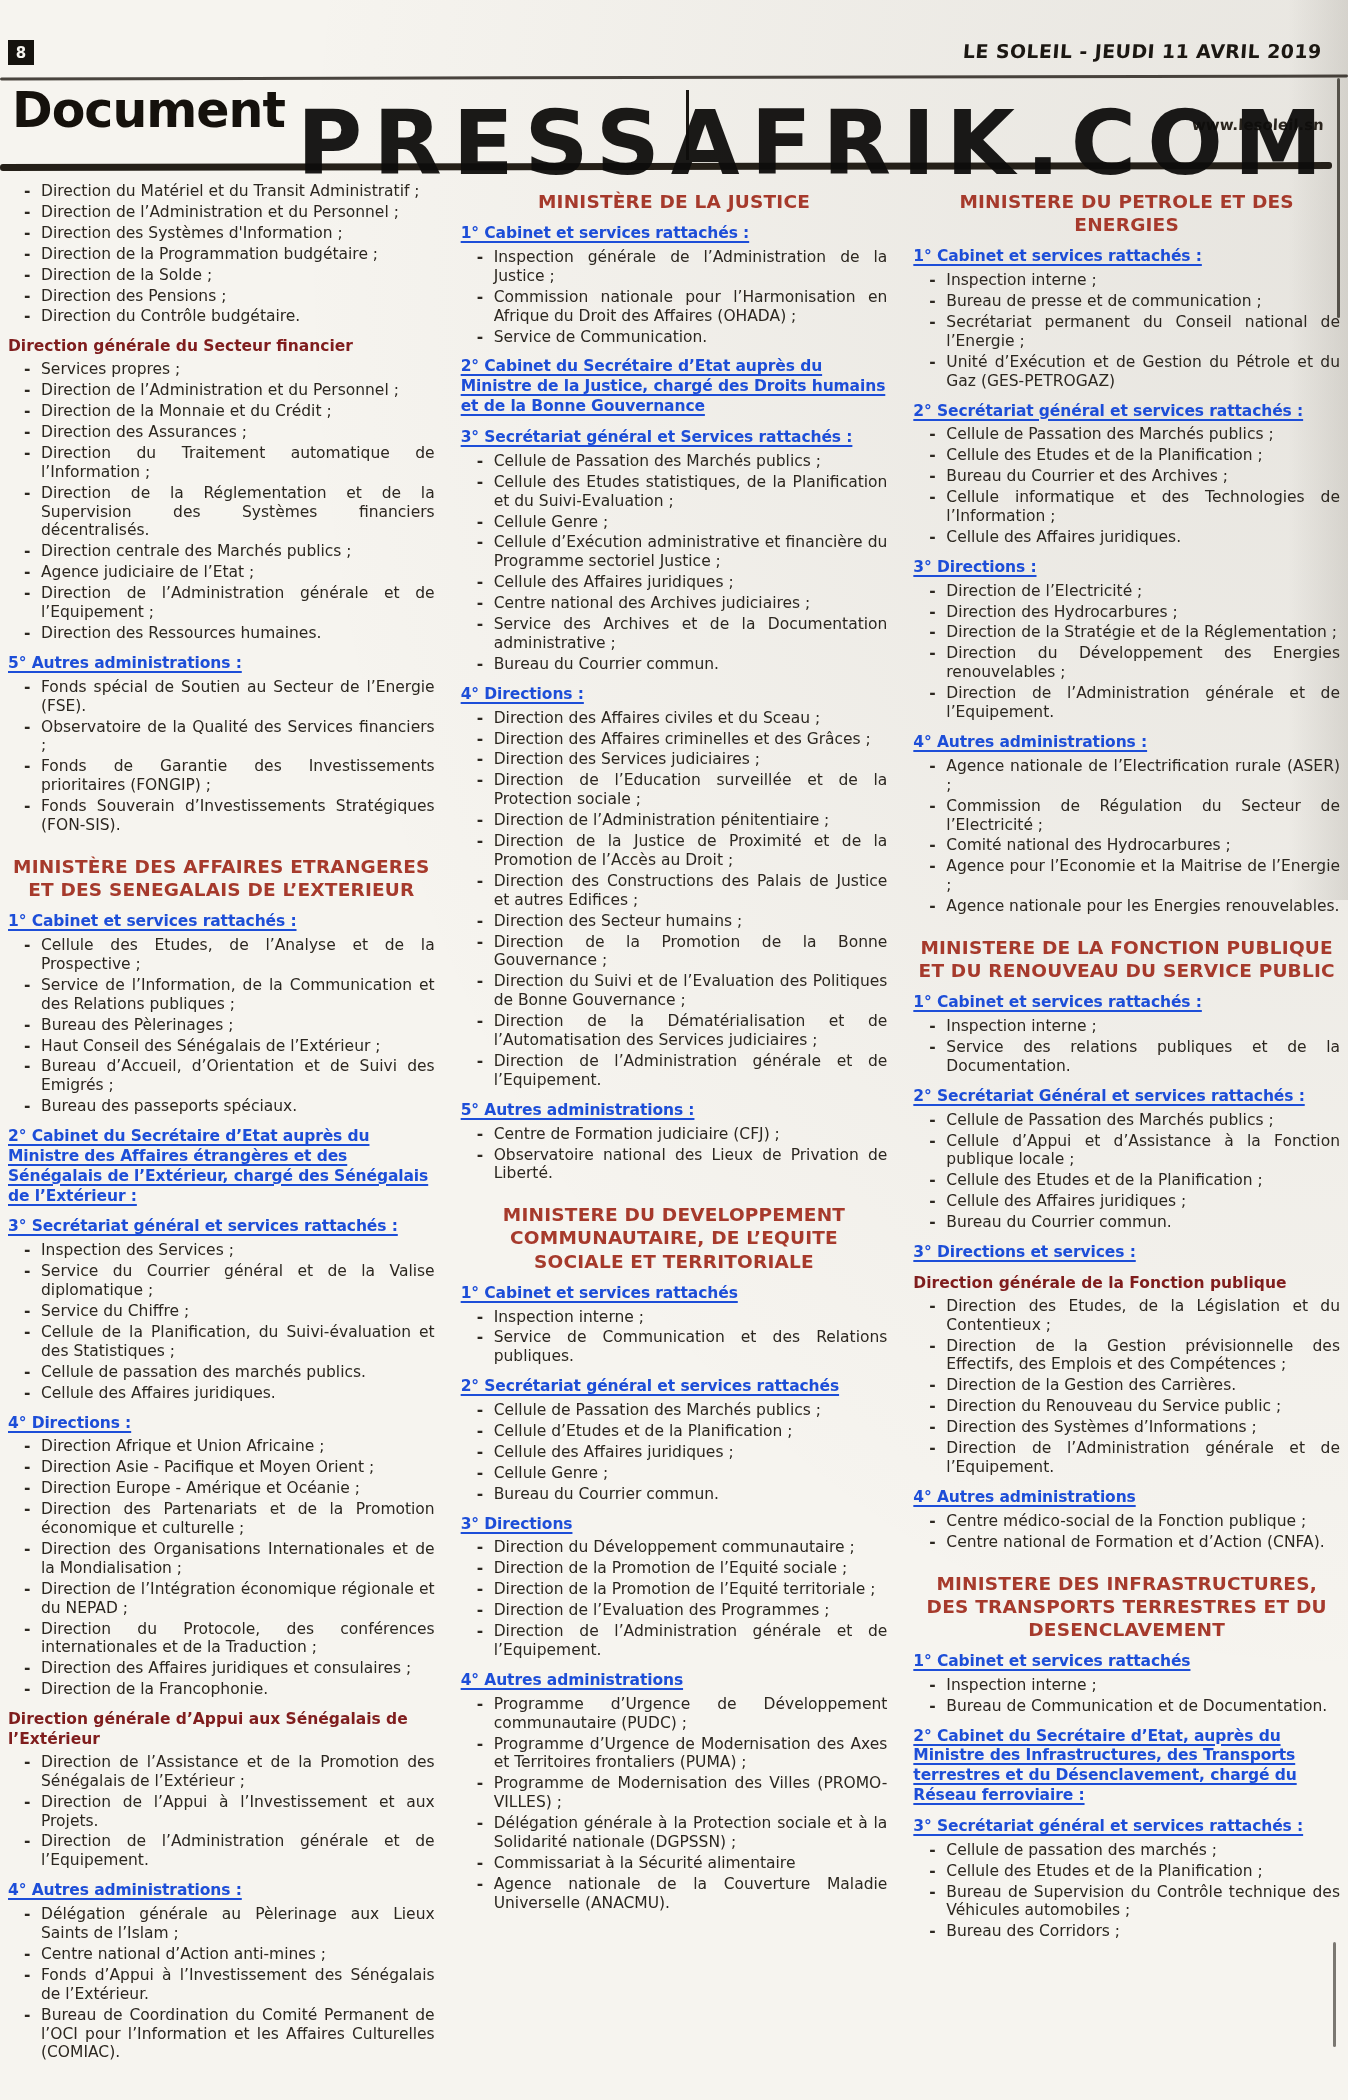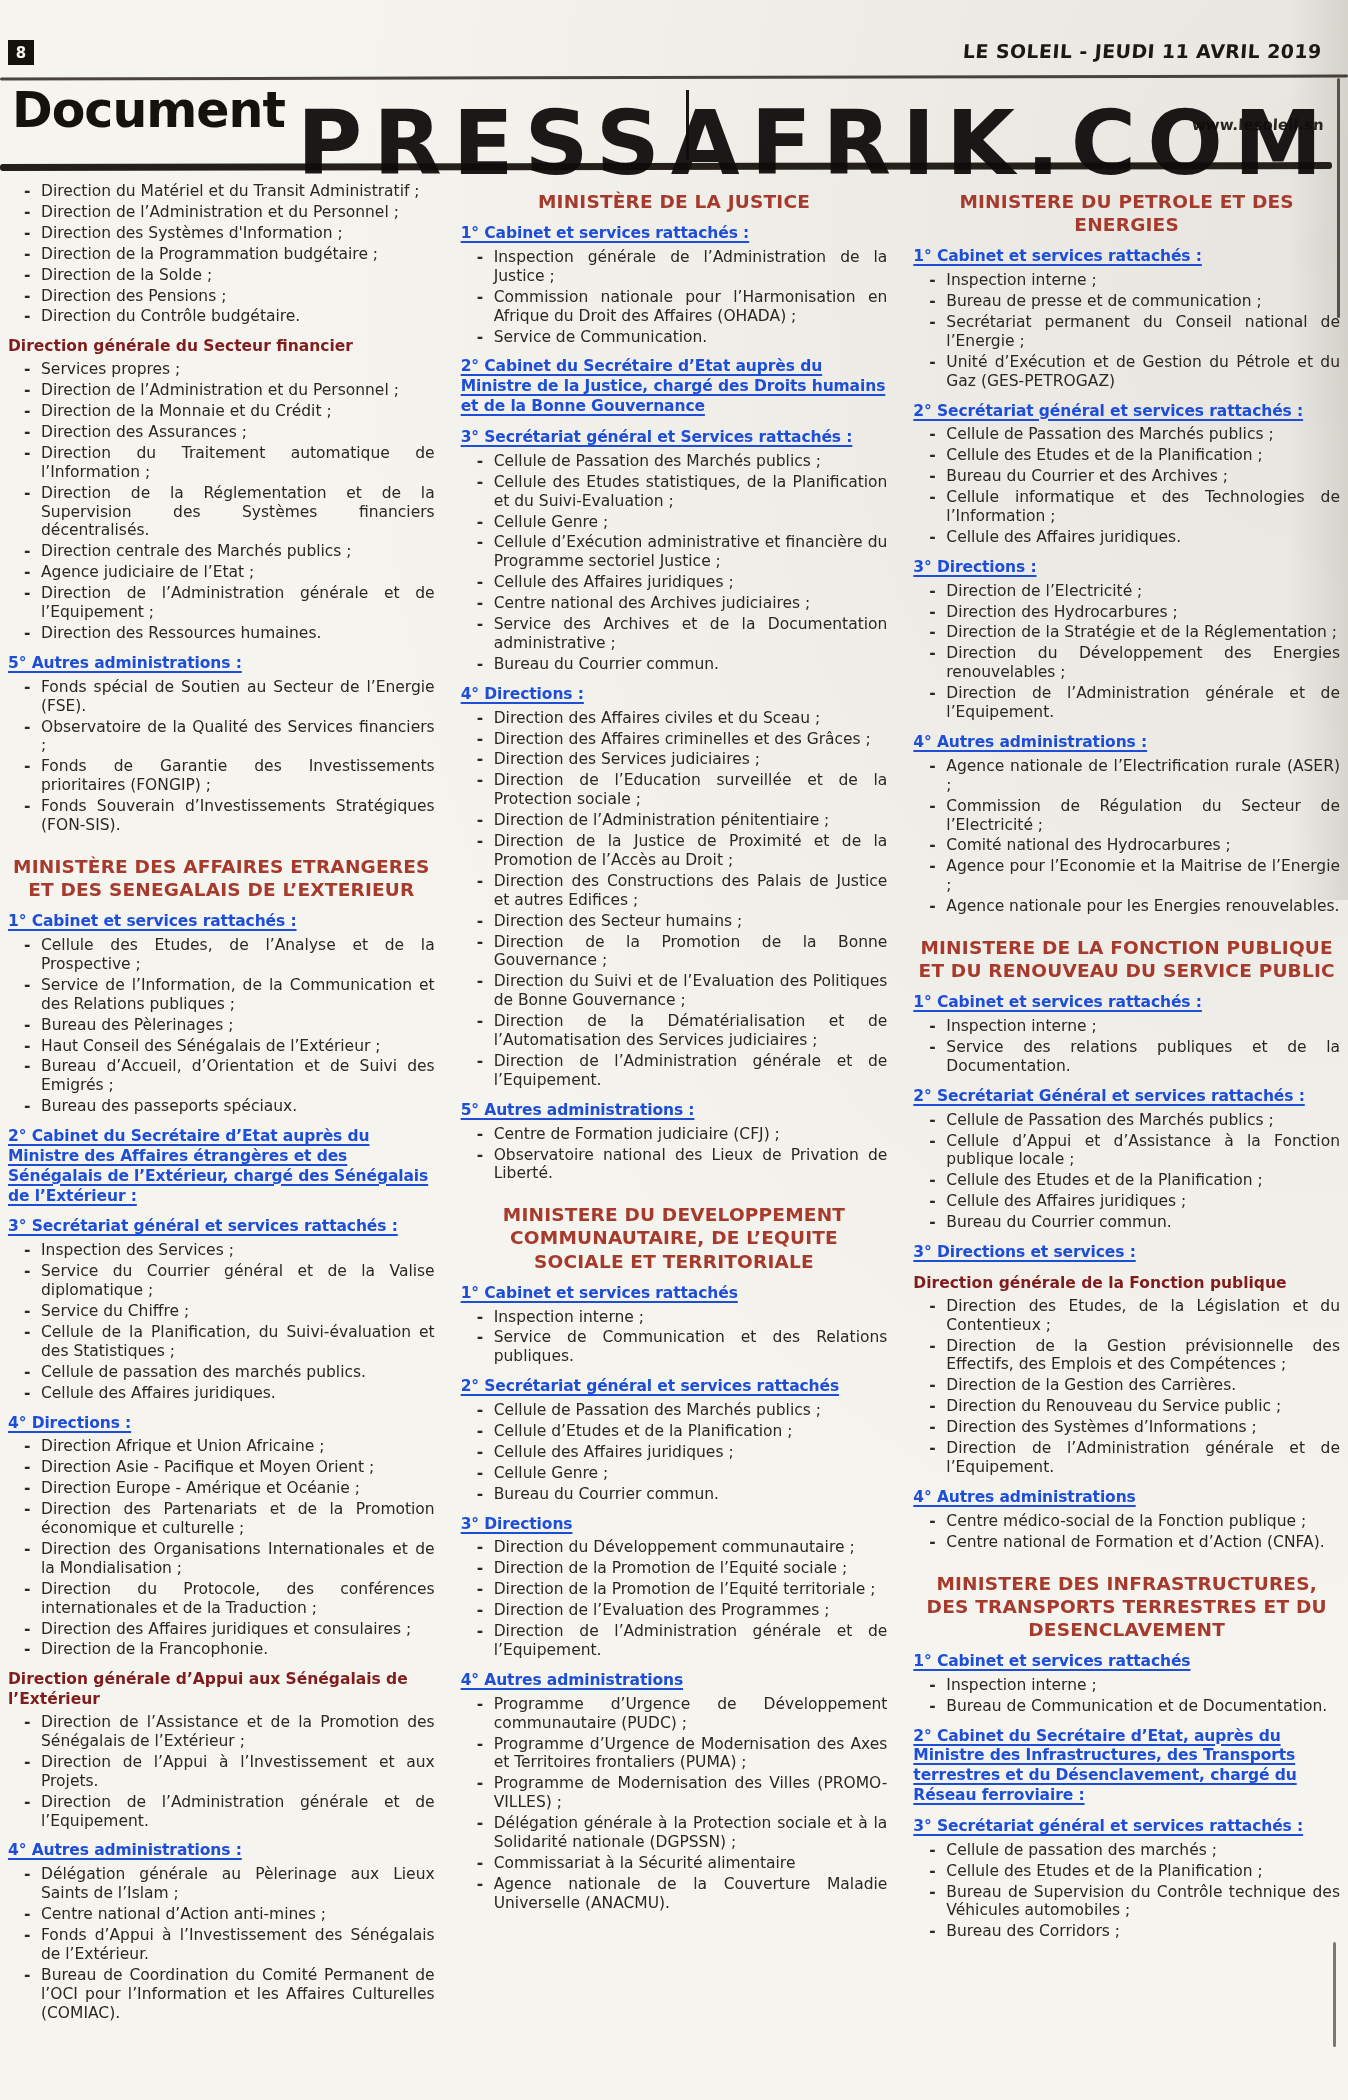--- a/index.html
+++ b/index.html
@@ -142,20 +142,21 @@
         <li>Cellule de passation des marchés publics.</li>
         <li>Cellule des Affaires juridiques.</li>
       </ul>
       <div class="sec-heading">4° Directions :</div>
       <ul class="items">
         <li>Direction Afrique et Union Africaine ;</li>
         <li>Direction Asie - Pacifique et Moyen Orient ;</li>
         <li>Direction Europe - Amérique et Océanie ;</li>
         <li>Direction des Partenariats et de la Promotion économique et culturelle ;</li>
         <li>Direction des Organisations Internationales et de la Mondialisation ;</li>
+        <li>Direction de l’Intégration économique régionale et du NEPAD ;</li>
         <li>Direction du Protocole, des conférences internationales et de la Traduction ;</li>
         <li>Direction des Affaires juridiques et consulaires ;</li>
         <li>Direction de la Francophonie.</li>
       </ul>
       <div class="bold-heading">Direction générale d’Appui aux Sénégalais de l’Extérieur</div>
       <ul class="items">
         <li>Direction de l’Assistance et de la Promotion des Sénégalais de l’Extérieur ;</li>
         <li>Direction de l’Appui à l’Investissement et aux Projets.</li>
         <li>Direction de l’Administration générale et de l’Equipement.</li>
       </ul>

